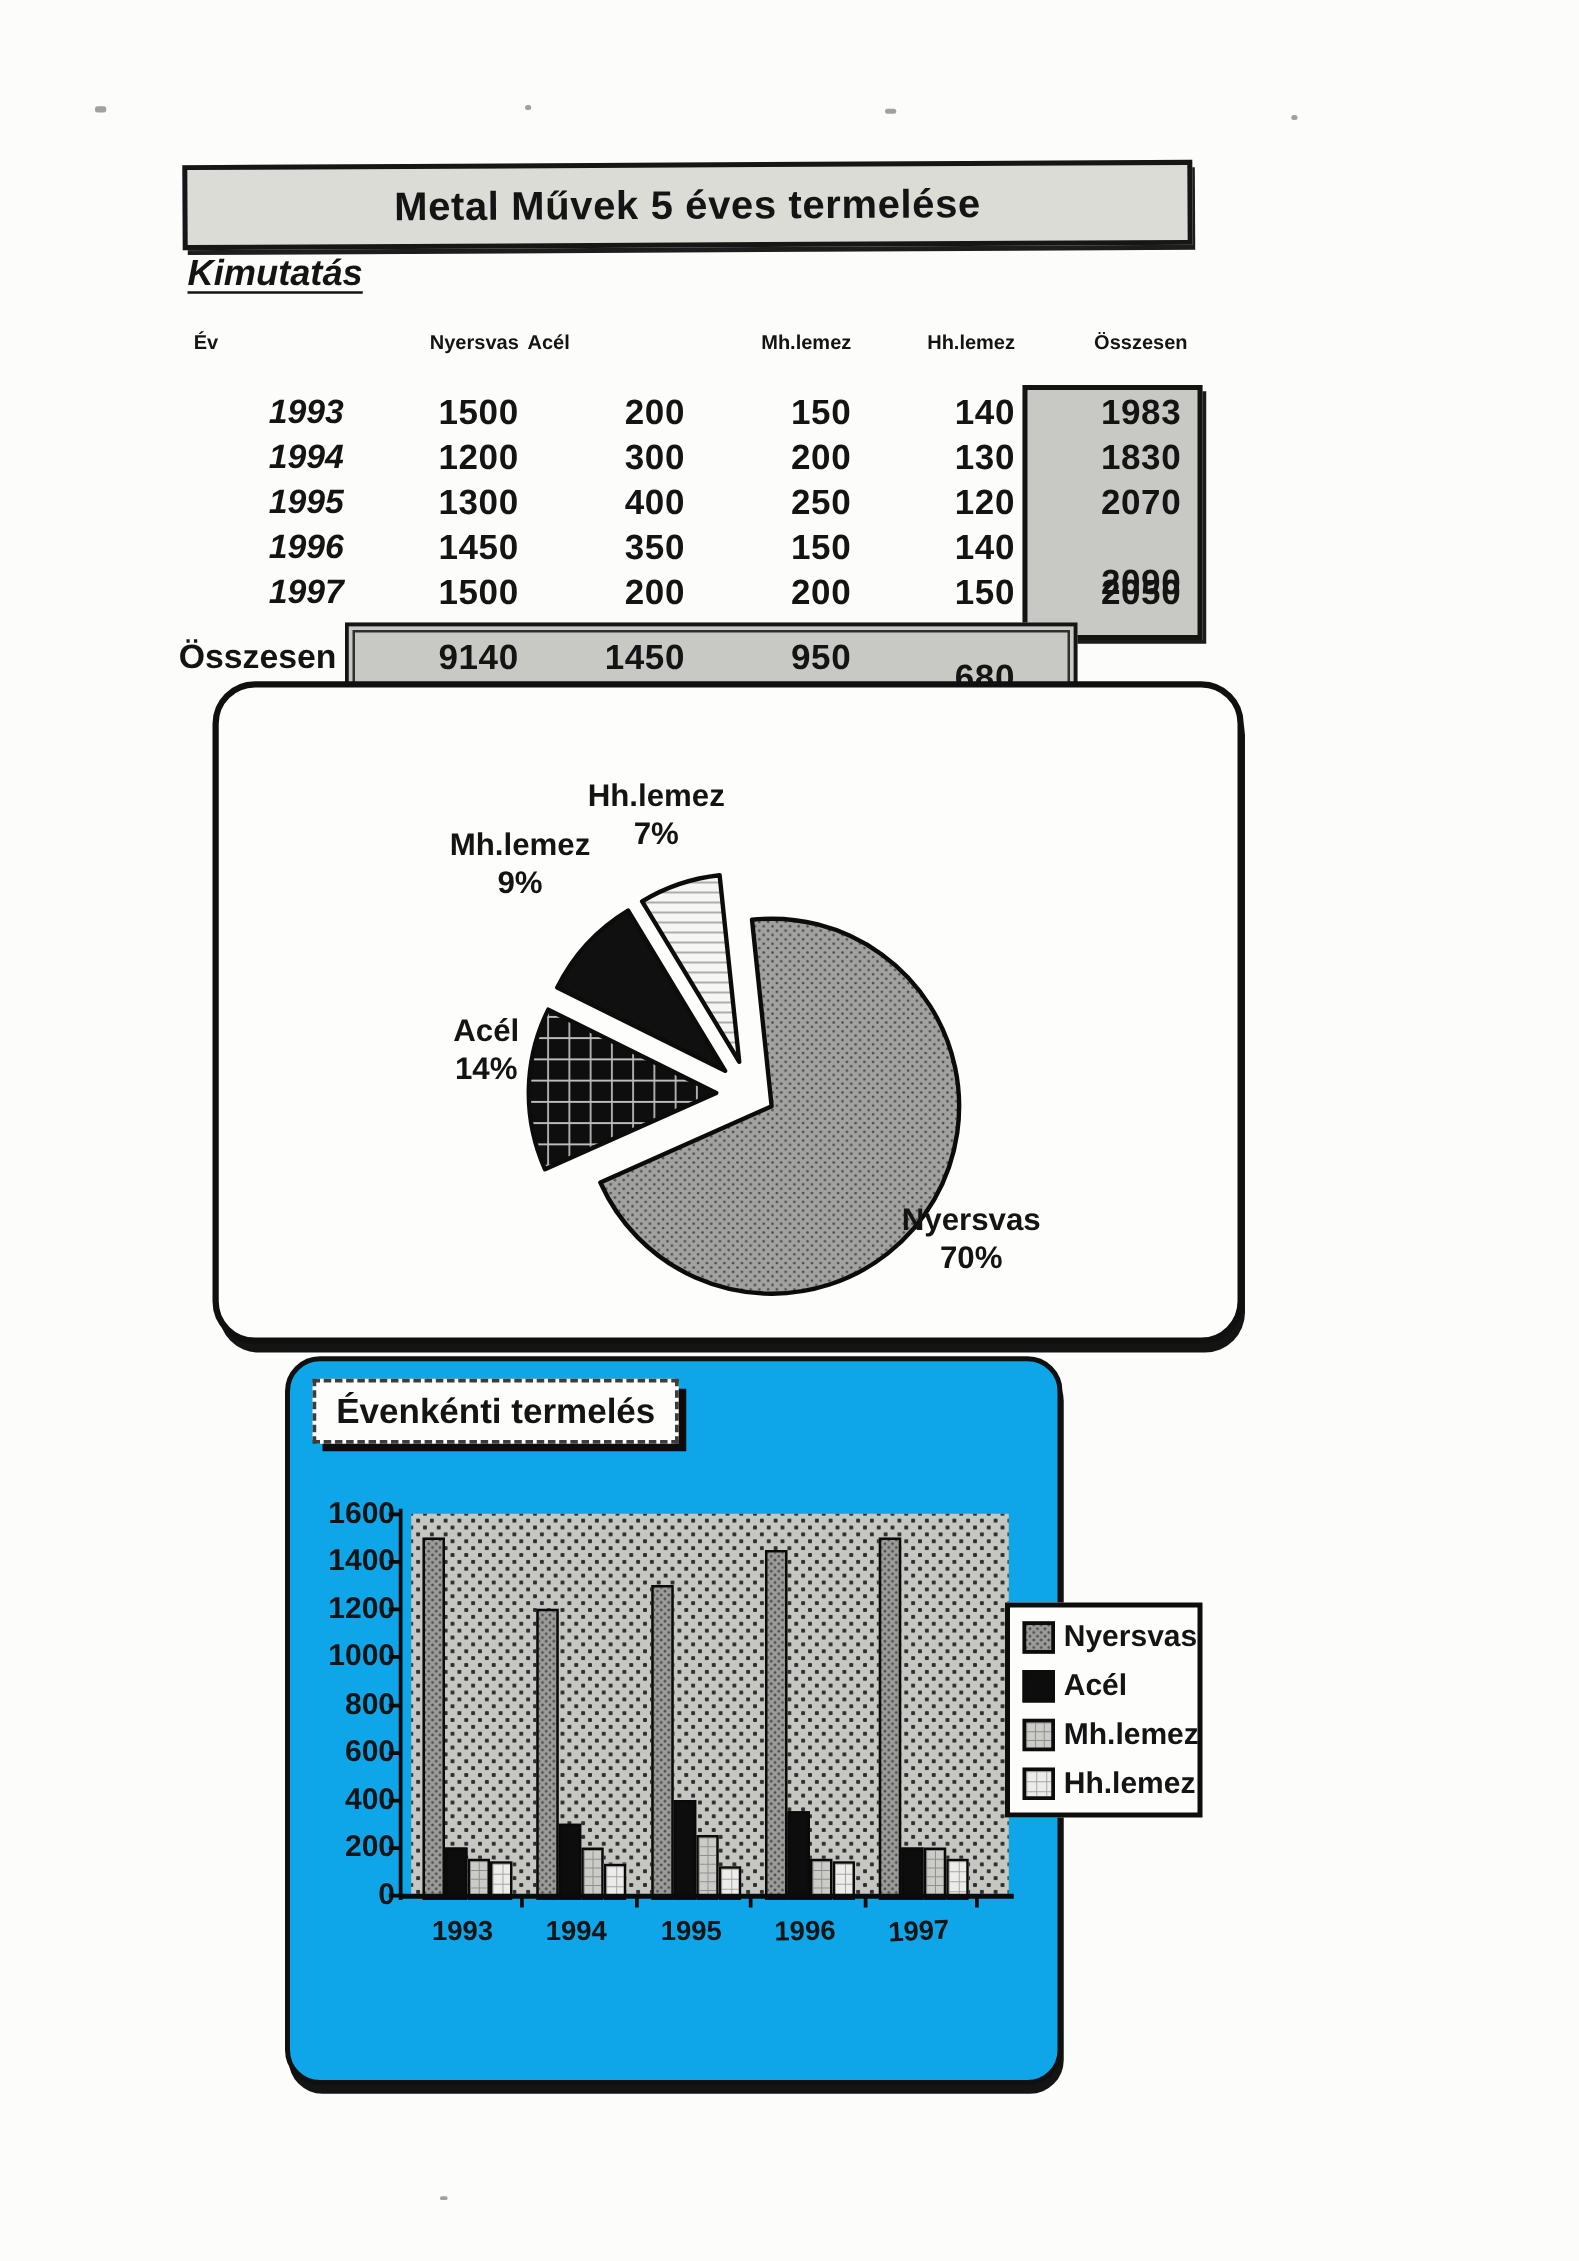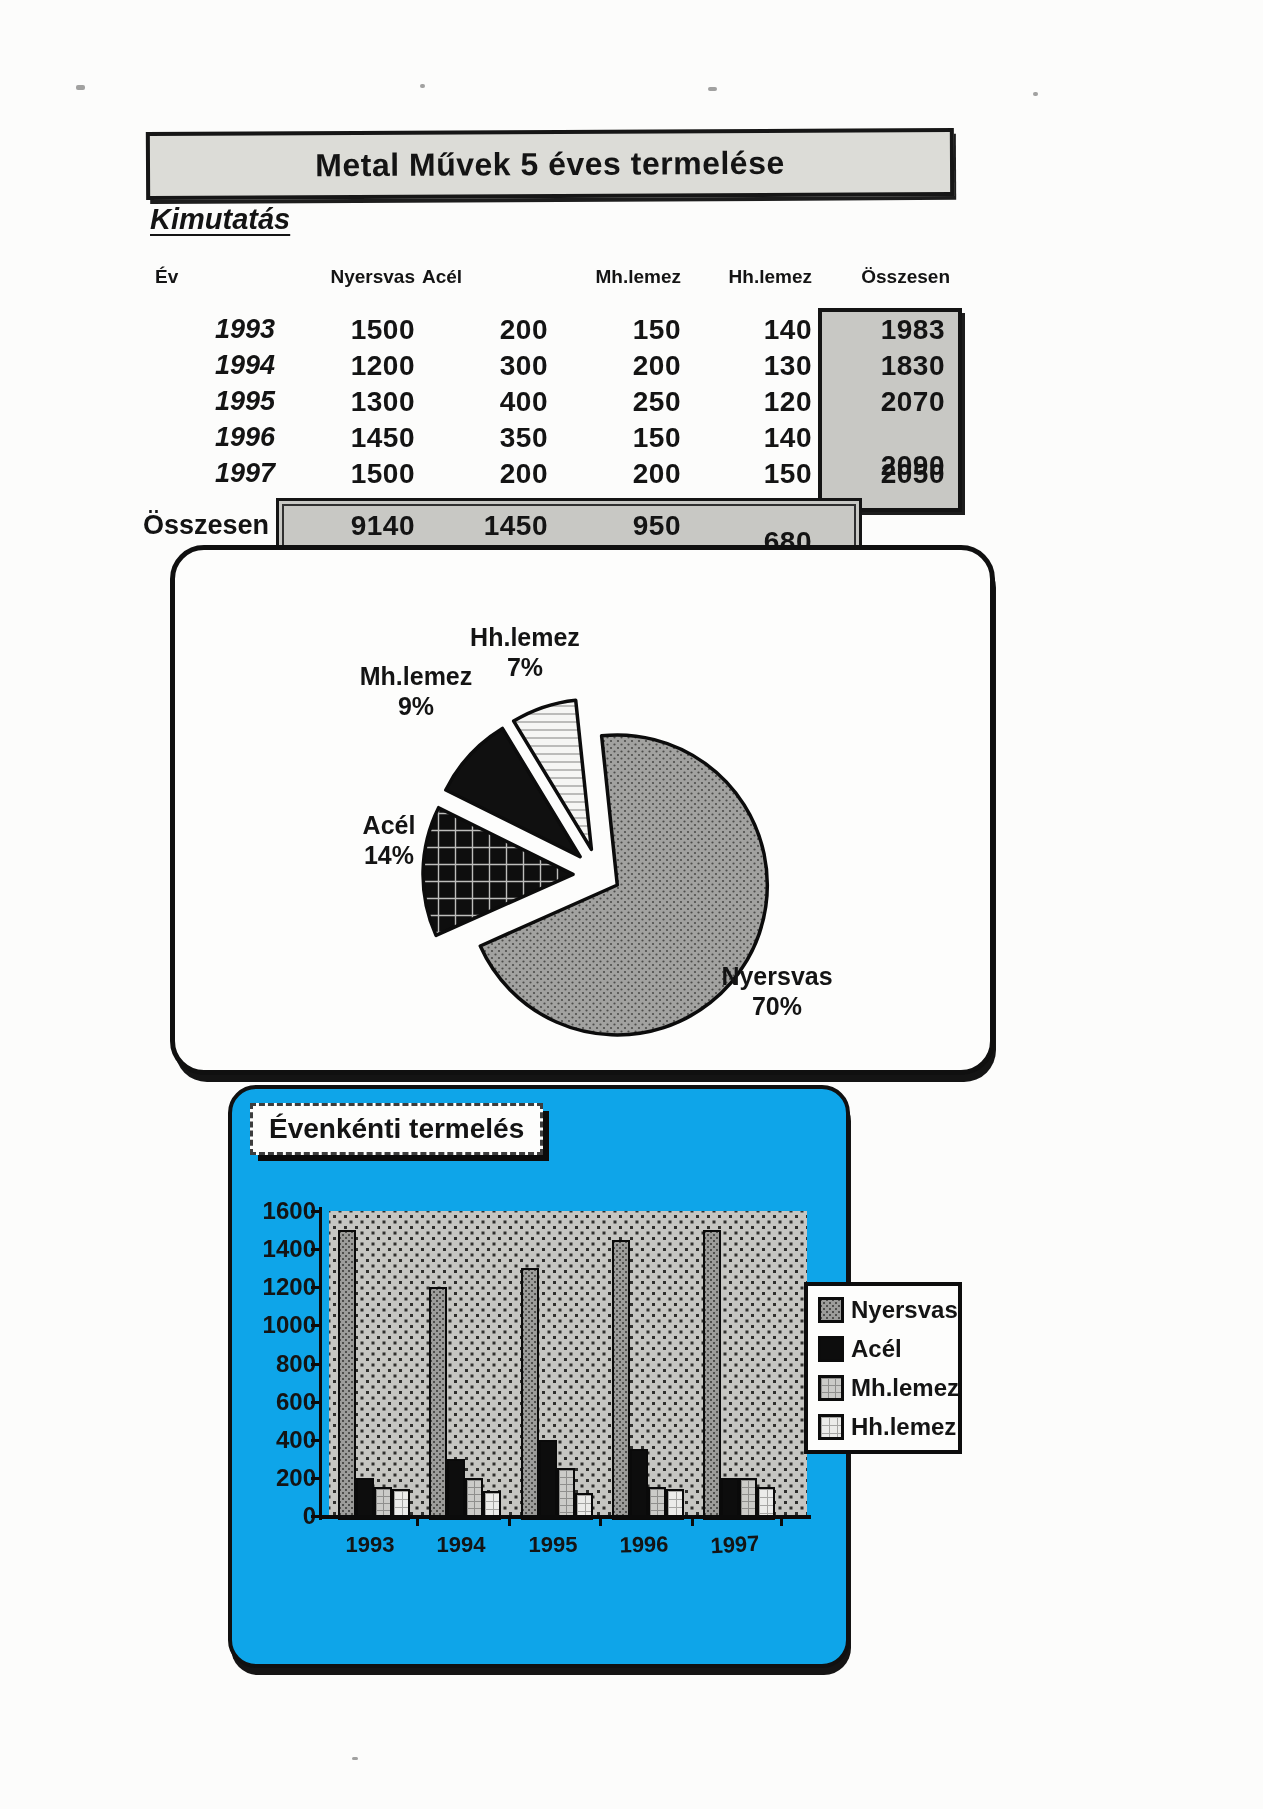--- a/index.html
+++ b/index.html
@@ -10,21 +10,21 @@
             radial-gradient(circle, rgba(255,255,255,.55) 1px, transparent 1.2px);
             background-size:6px 6px,9px 9px;}
   
   .title-box{left:146px;top:130px;width:800px;height:60px;background:#dcdcd7;
              border:4px solid #161616;box-shadow:3px 5px 0 -1px #1d1d1d;
              display:flex;align-items:center;justify-content:center;transform:rotate(-.3deg);}
   .title-box span{font-size:32px;font-weight:700;letter-spacing:.5px;}
   .subtitle{left:150px;top:203px;font-size:29px;font-style:italic;font-weight:600;
             text-decoration:underline;text-underline-offset:5px;}
   
-  .hdr{font-weight:700;font-size:19px;white-space:nowrap;}
+  .hdr{font-weight:700;font-size:16px;white-space:nowrap;}
   .num{font-weight:600;font-size:28px;letter-spacing:.5px;white-space:nowrap;}
   .year{font-style:italic;font-weight:700;font-size:27px;white-space:nowrap;}
   .gray-box{background:#c8c8c4;border:4px solid #141414;}
   .totals-col{left:818px;top:308px;width:136px;height:196px;box-shadow:4px 4px 0 -1px #1c1c1c;}
   .totals-row{left:276px;top:498px;width:580px;height:54px;background:#c8c8c4;border:3px solid #151515;
               box-shadow:inset 0 0 0 3px #c8c8c4, inset 0 0 0 5px #303030;}
   
   .pie-panel{left:170px;top:545px;width:815px;height:520px;background:#fdfdfc;
              border:5px solid #101010;border-radius:34px;box-shadow:3px 9px 0 -2px #141414;}
   .pie-title{left:222px;top:16px;width:548px;height:47px;line-height:47px;text-align:center;

